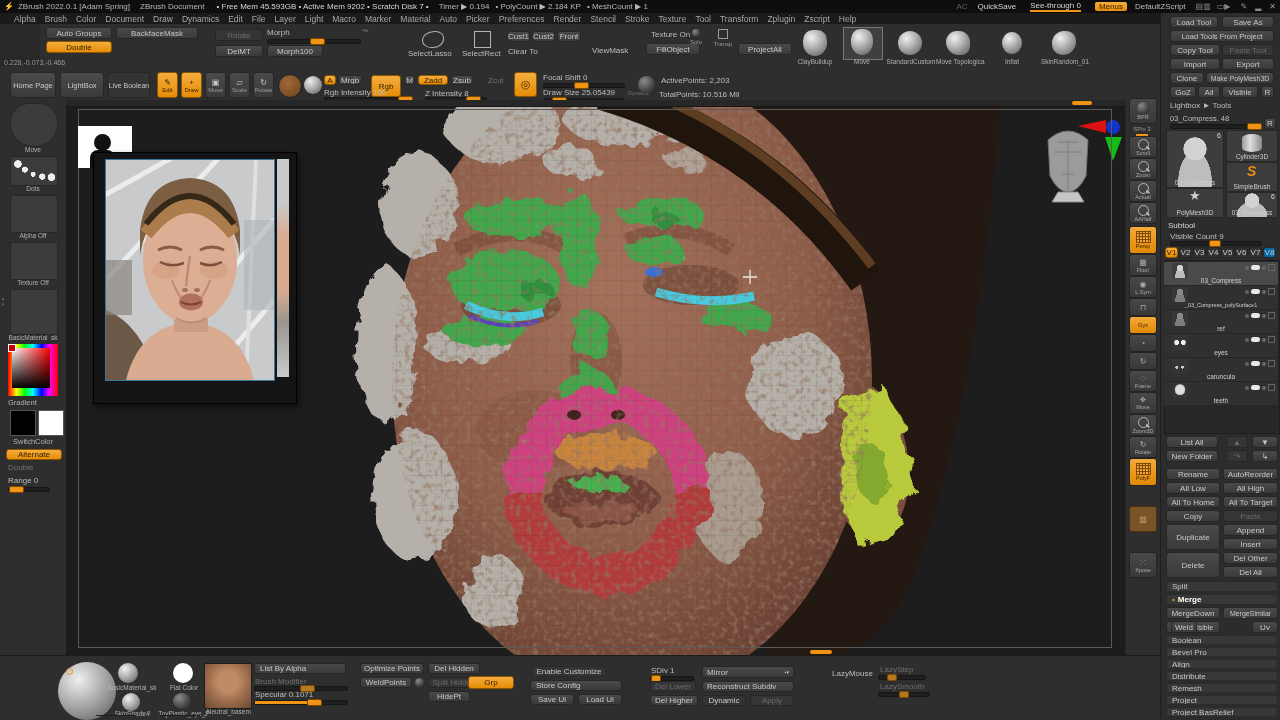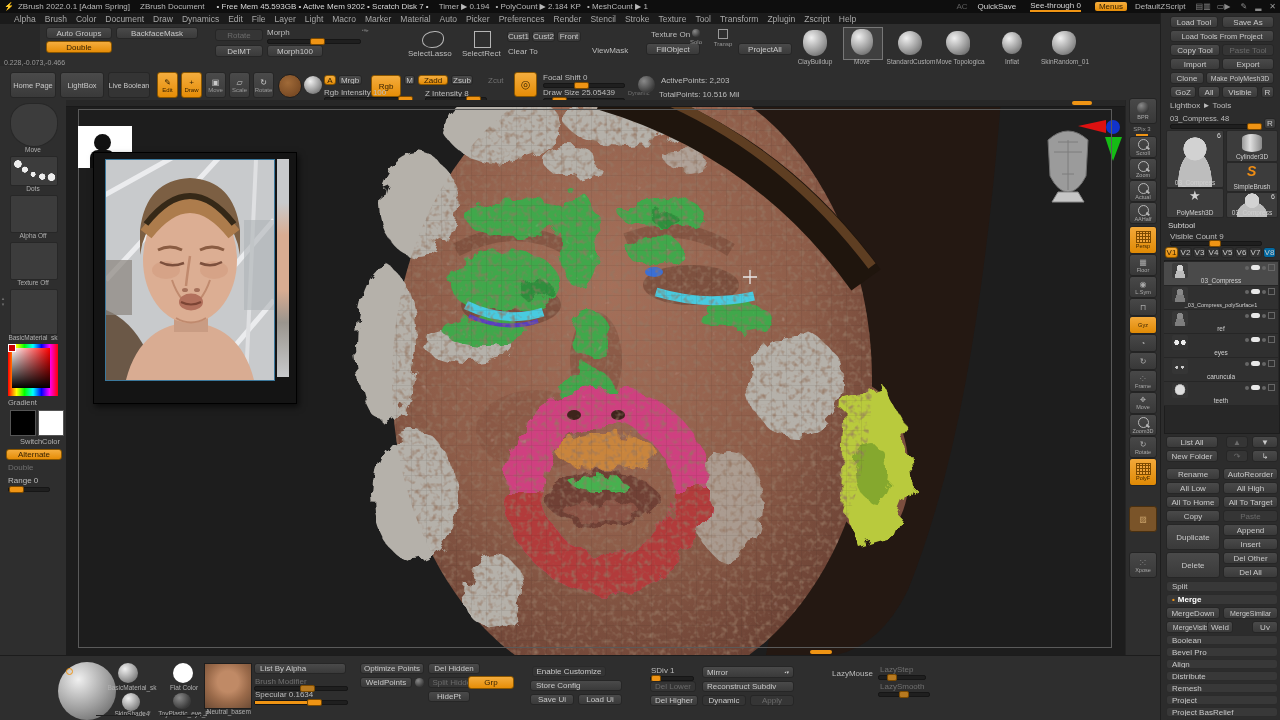--- a/index.html
+++ b/index.html
@@ -199,21 +199,21 @@
   <span class="tlab" style="left:10px;top:279px;width:46px">Texture Off</span>
   <div class="thumb orb" style="left:10px;top:289px;width:46px;height:44px"></div>
   <span class="tlab" style="left:2px;top:334px;width:62px;overflow:hidden">BasicMaterial_sk</span>
   <div class="abs" style="left:8px;top:344px;width:50px;height:52px;background:linear-gradient(90deg,#f00,#ff0 17%,#0f0 33%,#0ff 50%,#00f 67%,#f0f 83%,#f00)">
     <div class="abs" style="left:4px;top:4px;width:38px;height:40px;background:linear-gradient(rgba(0,0,0,0),#000),linear-gradient(90deg,#fff,#f00)"></div>
     <div class="abs" style="left:0;top:0;width:6px;height:6px;border:1px solid #fff;background:#c00"></div>
   </div>
   <span class="tlab" style="left:8px;top:398px;width:50px;text-align:left;font-size:7.5px">Gradient</span>
   <div class="abs" style="left:10px;top:410px;width:24px;height:24px;background:#000;border:1px solid #555"></div>
   <div class="abs" style="left:38px;top:410px;width:24px;height:24px;background:#fff;border:1px solid #555"></div>
-  <span class="tlab" style="left:6px;top:437px;width:54px;text-align:right;font-size:7.5px">SwitchColor</span>
+  <span class="tlab" style="left:6px;top:437px;width:54px;text-align:center;font-size:7.5px">SwitchColor</span>
   <div class="b on" style="left:6px;top:449px;width:56px;height:11px">Alternate</div>
   <span class="L dim" style="left:8px;top:463px">Double</span>
   <span class="L" style="left:8px;top:476px">Range 0</span>
   <div class="s" style="left:8px;top:487px;width:40px">
       <div class="h" style="left:0"></div>
     </div>
   <span class="L dim" style="left:0;top:295px;font-size:5px;writing-mode:vertical-rl">▴▾</span>
 
   <div class="abs" style="left:66px;top:100px;width:1059px;height:555px;background:#1d1d1d;overflow:hidden">
     <svg width="1059" height="555" viewBox="0 0 1059 555" style="position:absolute;left:0;top:0">
@@ -577,21 +577,21 @@
   <div class="b" style="left:1223px;top:552px;width:55px;height:12px">Del Other</div>
   <div class="b" style="left:1223px;top:566px;width:55px;height:12px">Del All</div>
   <div class="b flat" style="left:1166px;top:581px;width:112px;height:11px">Split</div>
   <div class="b flat" style="left:1166px;top:594px;width:112px;height:11px;color:#fff;font-weight:bold">
       <span style="color:#ef9414;margin-right:3px">•</span>
       <span>Merge</span>
     </div>
   <div class="b" style="left:1166px;top:607px;width:54px;height:12px">MergeDown</div>
   <div class="b" style="left:1223px;top:607px;width:55px;height:12px;font-size:7px">MergeSimilar</div>
   <div class="b" style="left:1166px;top:621px;width:54px;height:12px;font-size:7px">MergeVisible</div>
-  <div class="b" style="left:1207px;top:621px;width:26px;height:12px">Weld</div>
+  <div class="b" style="left:1171px;top:621px;width:26px;height:12px">Weld</div>
   <div class="b" style="left:1252px;top:621px;width:26px;height:12px">Uv</div>
   <div class="abs" style="left:1166px;top:635px;width:112px">
       <div class="b flat" style="position:relative;width:112px;height:10px;margin-bottom:2px">Boolean</div>
       <div class="b flat" style="position:relative;width:112px;height:10px;margin-bottom:2px">Bevel Pro</div>
       <div class="b flat" style="position:relative;width:112px;height:10px;margin-bottom:2px">Align</div>
       <div class="b flat" style="position:relative;width:112px;height:10px;margin-bottom:2px">Distribute</div>
       <div class="b flat" style="position:relative;width:112px;height:10px;margin-bottom:2px">Remesh</div>
       <div class="b flat" style="position:relative;width:112px;height:10px;margin-bottom:2px">Project</div>
       <div class="b flat" style="position:relative;width:112px;height:10px;margin-bottom:2px">Project BasRelief</div>
       <div class="b flat" style="position:relative;width:112px;height:10px;margin-bottom:2px">Extract</div>
@@ -609,21 +609,21 @@
   <span class="tlab" style="left:160px;top:684px;width:48px">Flat Color</span>
   <div class="abs orbD" style="left:173px;top:693px;width:18px;height:16px"></div>
   <span class="tlab" style="left:152px;top:710px;width:64px">ToyPlastic_eye_P</span>
   <div class="abs" style="left:204px;top:663px;width:46px;height:44px;border:1px solid #1e1e1e;background:radial-gradient(circle at 50% 40%,#c08a66 0 30%,#9a6a4a 60%,#6b4a34)"></div>
   <span class="tlab" style="left:200px;top:708px;width:54px">_Neutral_basem</span>
   <div class="b" style="left:254px;top:663px;width:92px;height:11px;justify-content:flex-start;padding-left:5px">List By Alpha</div>
   <span class="L dim" style="left:255px;top:677px">Brush Modifier</span>
   <div class="s" style="left:254px;top:686px;width:92px">
       <div class="h" style="left:45px;background:#b87a20"></div>
     </div>
-  <span class="L" style="left:255px;top:690px">Specular 0.1634</span>
+  <span class="L" style="left:255px;top:690px">Specular 0.1071</span>
   <div class="s" style="left:254px;top:700px;width:92px">
       <div class="fill" style="width:58px"></div>
       <div class="h" style="left:52px"></div>
     </div>
   <div class="b" style="left:360px;top:663px;width:64px;height:11px">Optimize Points</div>
   <div class="b" style="left:360px;top:677px;width:52px;height:11px">WeldPoints</div>
   <div class="abs orbD" style="left:415px;top:678px;width:9px;height:9px"></div>
   <div class="b" style="left:428px;top:663px;width:52px;height:11px">Del Hidden</div>
   <div class="b dim" style="left:428px;top:677px;width:52px;height:11px">Split Hidden</div>
   <div class="b" style="left:428px;top:691px;width:42px;height:11px">HidePt</div>

